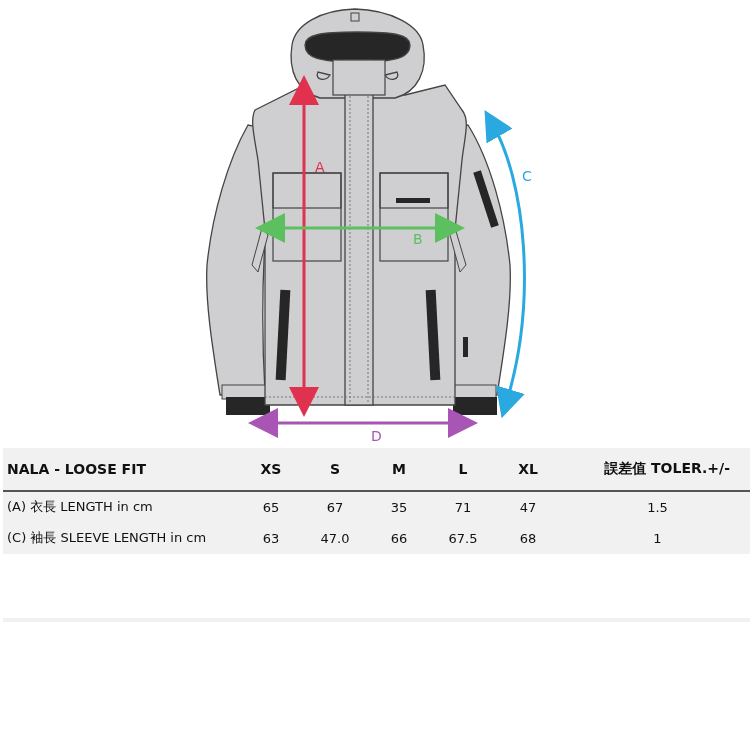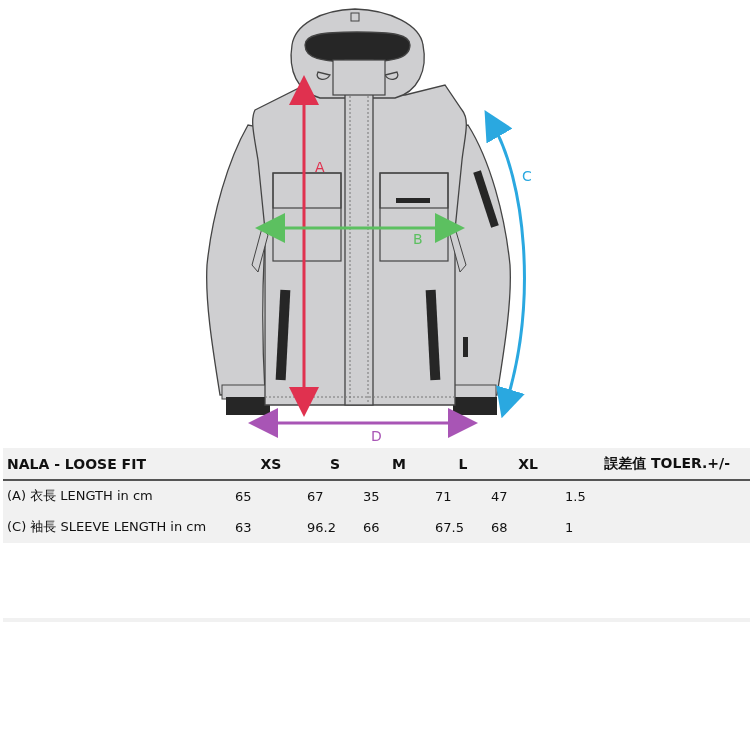--- a/index.html
+++ b/index.html
@@ -1,27 +1,27 @@
 <!DOCTYPE html>
 <html><head>
 <meta charset="utf-8">
 <style>
   html, body { margin:0; padding:0; background:#ffffff; }
   body { width:750px; height:750px; position:relative; overflow:hidden; font-family:"DejaVu Sans", sans-serif; }
   .diagram { position:absolute; left:0; top:0; width:750px; height:450px; }
   .diagram svg { display:block; }
   .table-wrap { position:absolute; left:3px; top:448px; width:747px; }
   table { border-collapse:collapse; width:747px; table-layout:fixed; font-family:"DejaVu Sans", sans-serif; color:#111; }
-  thead tr { background:#f1f1f1; height:32px; }
+  thead tr { background:#f1f1f1; height:43px; }
   thead th { font-weight:bold; font-size:14px; text-align:center; border-bottom:2px solid #555; padding:0; }
   thead th.first { text-align:left; padding-left:4px; }
   tbody tr { height:31.5px; }
   tbody tr.odd { background:#f1f1f1; }
   tbody tr.even { background:#ffffff; }
-  tbody td { font-size:13px; padding:0; }
+  tbody td { font-size:13px; text-align:center; padding:0; }
   tbody td.first { text-align:left; padding-left:4px; white-space:nowrap;margin-left:16px; }
   .bottom-line { position:absolute; left:3px; top:618px; width:747px; height:4px; background:#f1f1f1; }
 </style>
 </head>
 <body>
 
 <div class="diagram">
   <svg width="750" height="450" viewBox="0 0 750 450">
     <defs>
       <marker id="arrA" markerWidth="10" markerHeight="10" refX="5" refY="5" orient="auto-start-reverse">
@@ -126,21 +126,21 @@
         <td>65</td>
         <td>67</td>
         <td>35</td>
         <td>71</td>
         <td>47</td>
         <td>1.5</td>
       </tr>
       <tr class="odd">
         <td class="first">(C) 袖長 SLEEVE LENGTH in cm</td>
         <td>63</td>
-        <td>96.2</td>
+        <td>47.0</td>
         <td>66</td>
         <td>67.5</td>
         <td>68</td>
         <td>1</td>
       </tr>
     </tbody>
   </table>
 </div>
 <div class="bottom-line"></div>
 

